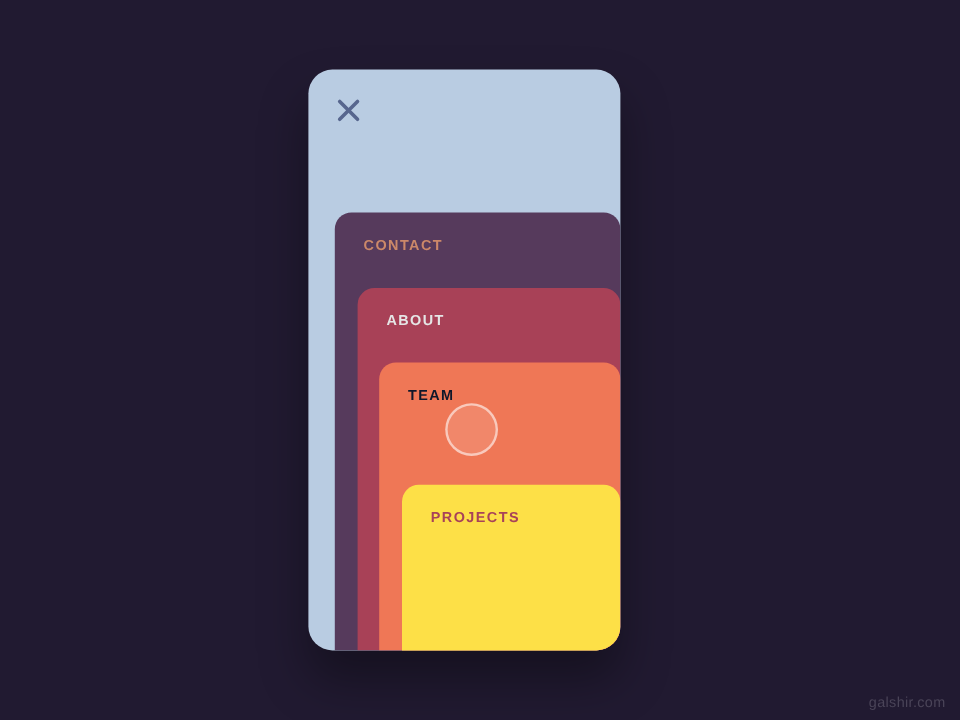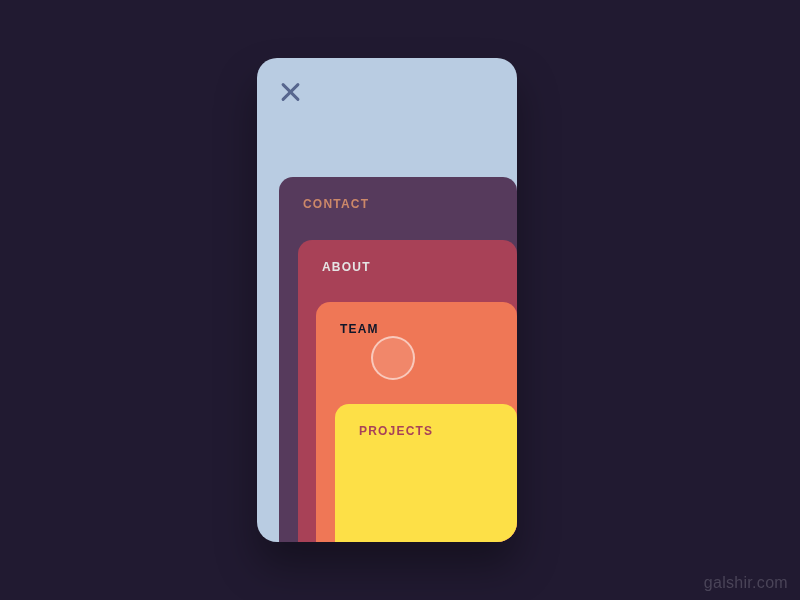--- a/index.html
+++ b/index.html
@@ -76,21 +76,21 @@
       background: rgba(255,255,255,0.12);
       border-radius: 50%;
       left: 371px;
       top: 336px;
       pointer-events: none;
     }
     .credit {
       position: absolute;
       right: 12px;
       bottom: 8px;
-      font-size: 16px;
+      font-size: 12px;
       color: #4a4458;
       letter-spacing: 0.3px;
     }
   </style>
 </head>
 <body>
 
 <div class="phone">
   <div class="close"></div>
 

